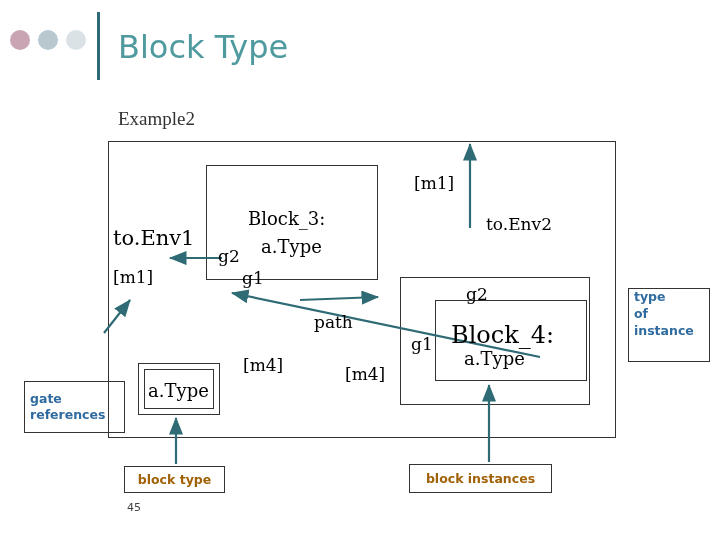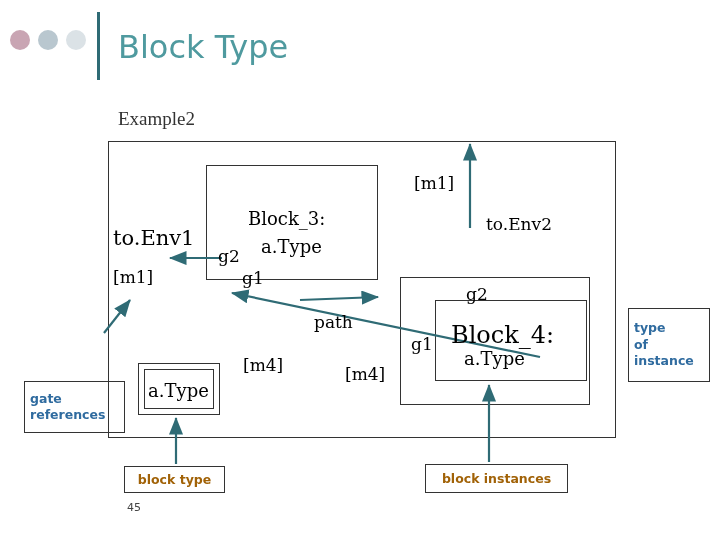--- a/index.html
+++ b/index.html
@@ -100,34 +100,34 @@
     background: transparent;
     line-height: 1.25;
   }
   .callout-gate {
     left: 24px; top: 333px; width: 101px; height: 52px;
     justify-content: flex-start; padding-left: 5px; text-align: left;
     color: #2f6b9f;
     margin-top: 48px;
   }
   .callout-blocktype { left: 124px; top: 466px; width: 101px; height: 27px; }
-  .callout-blockinst { left: 425px; top: 464px; width: 143px; height: 29px; }
+  .callout-blockinst { left: 409px; top: 464px; width: 143px; height: 29px; }
 
   .callout-type-of-instance {
-    left: 628px; top: 308px; width: 82px; height: 74px;
+    left: 628px; top: 288px; width: 82px; height: 74px;
     border: 1px solid #333333;
     color: #2f6b9f;
     font-family: "DejaVu Sans", sans-serif;
     font-weight: bold;
     font-size: 12.5px;
     padding-left: 5px;
     box-sizing: border-box;
     display: flex;
     flex-direction: column;
-    justify-content: center;
+    justify-content: flex-start;
     line-height: 1.35;
   }
 
   .page-num {
     left: 127px; top: 501px;
     font-size: 11px;
     color: #444444;
     font-family: "DejaVu Sans", sans-serif;
   }
 

